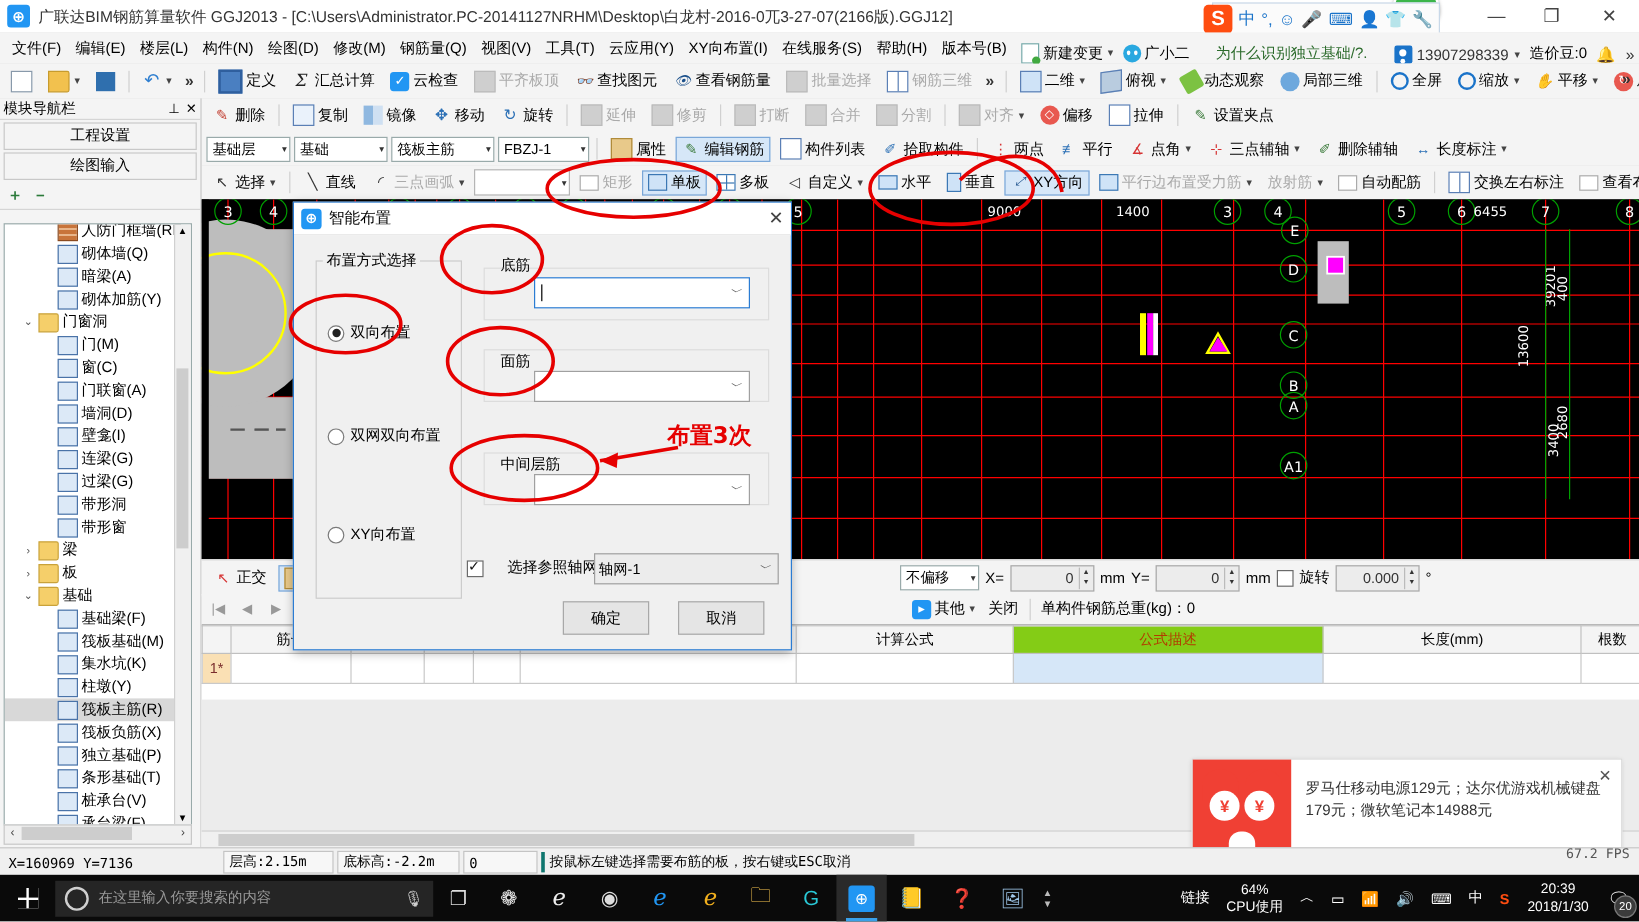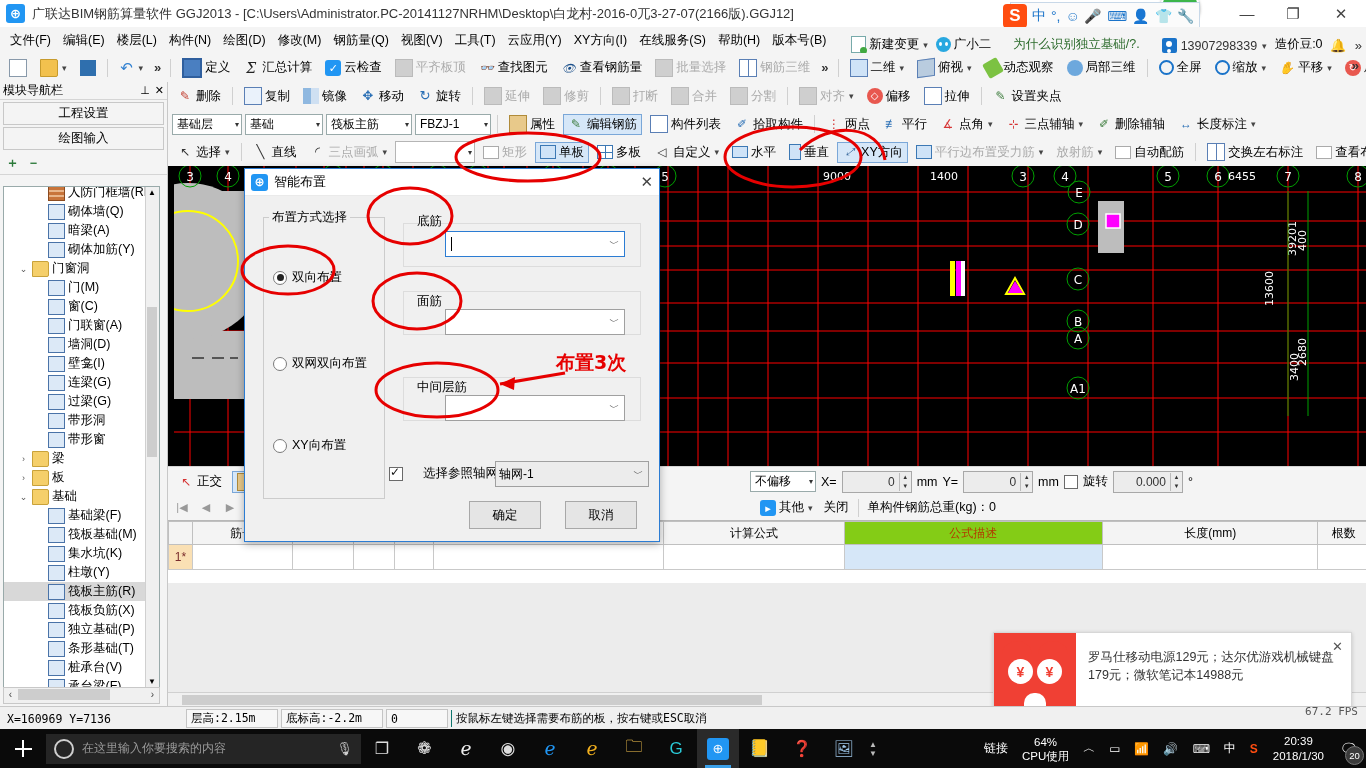--- a/index.html
+++ b/index.html
@@ -240,21 +240,21 @@
       <span>文件(F)</span>
       <span>编辑(E)</span>
       <span>楼层(L)</span>
       <span>构件(N)</span>
       <span>绘图(D)</span>
       <span>修改(M)</span>
       <span>钢筋量(Q)</span>
       <span>视图(V)</span>
       <span>工具(T)</span>
       <span>云应用(Y)</span>
-      <span>XY方向(I)</span>
+      <span>XY向布置(I)</span>
       <span>在线服务(S)</span>
       <span>帮助(H)</span>
       <span>版本号(B)</span>
     </div>
     <div class="mb-right">
       <span class="newchange">
         <i class="ic-doc"></i>
         <span>新建变更</span>
         <i class="cv">▾</i>
       </span>
@@ -1125,21 +1125,21 @@
       <div class="ad-b">罗马仕移动电源129元；达尔优游戏机械键盘179元；微软笔记本14988元</div>
       <div class="ad-x">✕</div>
     </div>
   </div>
 
   <div class="statusbar">
     <div class="sb-cell" style="width:172px;border:none;background:transparent;">X=160969 Y=7136</div>
     <div class="sb-cell" style="width:82px;">层高:2.15m</div>
     <div class="sb-cell" style="width:92px;">底标高:-2.2m</div>
     <div class="sb-cell" style="width:52px;">0</div>
-    <div class="sb-cell" style="width:600px;border:none;background:transparent;border-left:1px solid #0f766e;">按鼠标左键选择需要布筋的板，按右键或ESC取消</div>
+    <div class="sb-cell" style="width:600px;border:none;background:transparent;border-left:3px solid #0f766e;">按鼠标左键选择需要布筋的板，按右键或ESC取消</div>
   </div>
   <div class="fps">67.2 FPS</div>
 
   <div class="taskbar">
     <div class="tb-start">
       <div class="winlogo">
           <i></i>
           <i></i>
           <i></i>
           <i></i>

